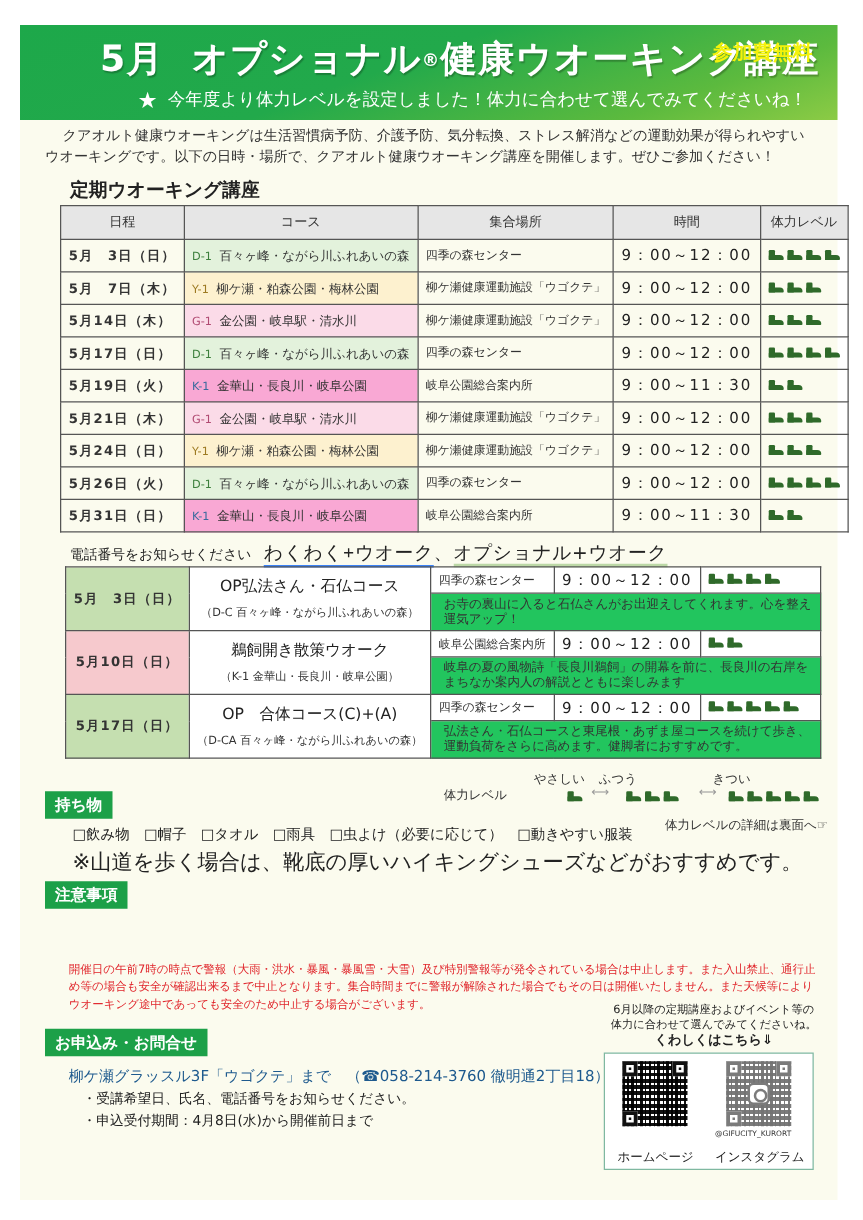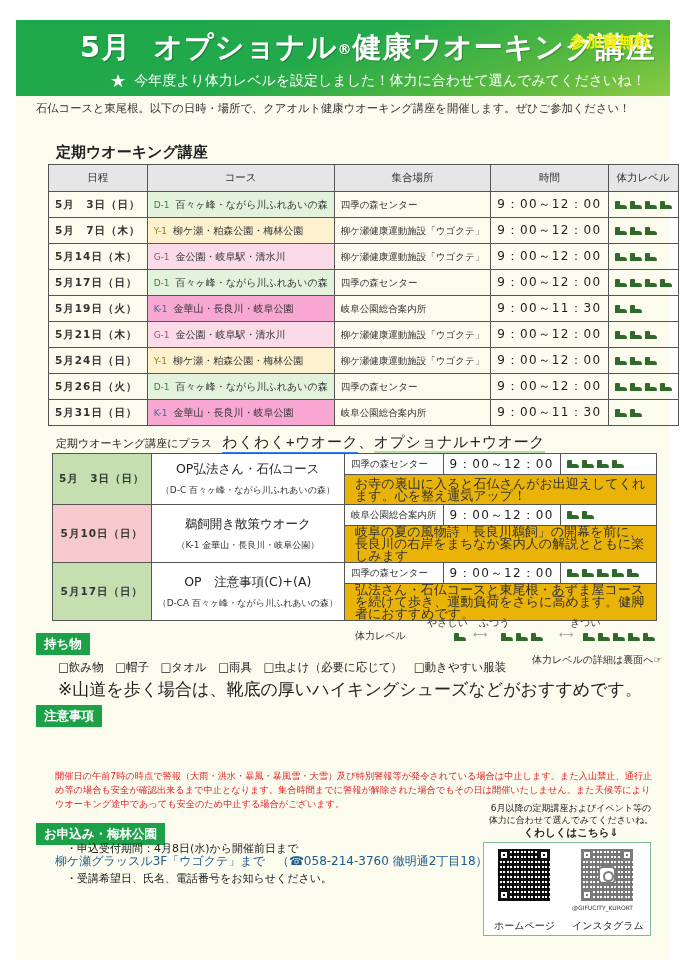--- a/index.html
+++ b/index.html
@@ -52,21 +52,21 @@
   .opt-table { position: absolute; left: 52px; top: 453px; width: 605px; }
   .opt-table td { border: 1.2px solid #555; font-size: 10.5px; padding: 0 6px; white-space: nowrap; }
   .opt-table td.odate { width: 88px; text-align: center; font-weight: bold; letter-spacing: 1px; color: #333; }
   .odate.g { background: #c5dfb0; } .odate.r { background: #f6c9cd; }
   .opt-table td.oname { width: 167px; text-align: center; background: #fff; }
   .oname .n { font-size: 12.5px; color: #222; display: block; margin-bottom: 6px; }
   .oname .s { font-size: 9px; color: #333; display: block; }
   .opt-table td.oplace { width: 90px; height: 21px; font-size: 9.5px; background: #fff; color: #333; }
   .opt-table td.otime { width: 86px; font-size: 12px; letter-spacing: 1.5px; text-align: center; background: #fff; }
   .opt-table td.olevel { background: #fff; }
-  .opt-table td.odesc { height: 30px; font-size: 13px; line-height: 12px; padding-left: 10px; background: #eab308; color: #333; white-space: normal; }
+  .opt-table td.odesc { height: 30px; font-size: 10px; line-height: 12px; padding-left: 10px; background: #22c55e; color: #333; white-space: normal; }
 
   .level-legend { position: absolute; left: 355px; top: 616px; width: 320px; height: 30px; }
   .level-legend .lbl { position: absolute; left: 0; top: 13px; font-size: 10px; color: #333; }
   .level-legend .w { position: absolute; top: 0; font-size: 10px; color: #333; }
   .level-legend .arrow { position: absolute; top: 13px; font-size: 10px; color: #999; }
   .level-legend .bx { position: absolute; top: 17px; }
 
   .tag { position: absolute; background: #1ca048; color: #fff; font-size: 12.5px; font-weight: bold; padding: 3px 8px; height: 22px; line-height: 16px; }
   .items { position: absolute; left: 58px; top: 660px; font-size: 11.5px; color: #222; white-space: pre; }
   .items-note { position: absolute; left: 58px; top: 678px; font-size: 17px; color: #222; }
@@ -103,21 +103,22 @@
     <div class="title">
       <span>5月</span>&nbsp;&nbsp;<span>オプショナル</span><span class="reg">®</span><span>健康ウオーキング講座</span>
     </div>
     <div class="free">参加費無料</div>
     <div class="sub">
       <span class="star">★</span><span>今年度より体力レベルを設定しました！体力に合わせて選んでみてくださいね！</span>
     </div>
   </div>
 
   <div class="intro">
-    <div>石仏コースと東尾根。以下の日時・場所で、クアオルト健康ウオーキング講座を開催します。ぜひご参加ください！</div>
+    <div class="l1">クアオルト健康ウオーキングは生活習慣病予防、介護予防、気分転換、ストレス解消などの運動効果が得られやすい</div>
+    <div>ウオーキングです。以下の日時・場所で、クアオルト健康ウオーキング講座を開催します。ぜひご参加ください！</div>
   </div>
 
   <div class="section-title">定期ウオーキング講座</div>
 
   <table class="reg-table">
     <thead>
       <tr>
         <th>日程</th>
         <th>コース</th>
         <th>集合場所</th>
@@ -223,21 +224,21 @@
           <td class="time">9：00～11：30</td>
           <td class="level"><span class="boots">
               <span class="boot"></span>
               <span class="boot"></span>
             </span></td>
         </tr>
       </tbody>
   </table>
 
   <div class="plus-title">
-    <span class="small">定期ウオーキング講座にプラス</span><span class="big"><span class="u1">わくわく+ウオーク</span><span>、</span><span class="u2">オプショナル+ウオーク</span></span>
+    <span class="small">電話番号をお知らせください</span><span class="big"><span class="u1">わくわく+ウオーク</span><span>、</span><span class="u2">オプショナル+ウオーク</span></span>
   </div>
 
   <table class="opt-table">
     <tbody id="opt-body">
         <tr>
           <td class="odate g" rowspan="2">5月　3日（日）</td>
           <td class="oname" rowspan="2">
             <span class="n">OP弘法さん・石仏コース</span>
             <span class="s">（D-C 百々ヶ峰・ながら川ふれあいの森）</span>
           </td>
@@ -265,21 +266,21 @@
               <span class="boot"></span>
               <span class="boot"></span>
             </span></td>
         </tr>
         <tr>
           <td class="odesc" colspan="3">岐阜の夏の風物詩「長良川鵜飼」の開幕を前に、長良川の右岸をまちなか案内人の解説とともに楽しみます</td>
         </tr>
         <tr>
           <td class="odate g" rowspan="2">5月17日（日）</td>
           <td class="oname" rowspan="2">
-            <span class="n">OP　注意事項(C)+(A)</span>
+            <span class="n">OP　合体コース(C)+(A)</span>
             <span class="s">（D-CA 百々ヶ峰・ながら川ふれあいの森）</span>
           </td>
           <td class="oplace">四季の森センター</td>
           <td class="otime">9：00～12：00</td>
           <td class="olevel"><span class="boots">
               <span class="boot"></span>
               <span class="boot"></span>
               <span class="boot"></span>
               <span class="boot"></span>
               <span class="boot"></span>
@@ -316,24 +317,24 @@
   </div>
 
   <div class="tag" style="left:36px; top:633px;">持ち物</div>
   <div class="items">□飲み物　□帽子　□タオル　□雨具　□虫よけ（必要に応じて）　□動きやすい服装</div>
   <div class="items-note">※山道を歩く場合は、靴底の厚いハイキングシューズなどがおすすめです。</div>
   <div class="level-detail">体力レベルの詳細は裏面へ☞</div>
 
   <div class="tag" style="left:36px; top:705px;">注意事項</div>
   <div class="caution-red">開催日の午前7時の時点で警報（大雨・洪水・暴風・暴風雪・大雪）及び特別警報等が発令されている場合は中止します。また入山禁止、通行止め等の場合も安全が確認出来るまで中止となります。集合時間までに警報が解除された場合でもその日は開催いたしません。また天候等によりウオーキング途中であっても安全のため中止する場合がございます。</div>
 
-  <div class="tag" style="left:36px; top:823px;">お申込み・梅林公園</div>
+  <div class="tag" style="left:36px; top:823px;">お申込み・お問合せ</div>
   <div class="contact-main">柳ケ瀬グラッスル3F「ウゴクテ」まで　（☎058-214-3760 徹明通2丁目18）</div>
   <div class="contact-line" style="left:66px; top:871px;">・受講希望日、氏名、電話番号をお知らせください。</div>
-  <div class="contact-line" style="left:66px; top:841px;text-align:right;">・申込受付期間：4月8日(水)から開催前日まで</div>
+  <div class="contact-line" style="left:66px; top:889px;text-align:right;">・申込受付期間：4月8日(水)から開催前日まで</div>
 
   <div class="info-box">
     <div>6月以降の定期講座およびイベント等の</div>
     <div>体力に合わせて選んでみてくださいね。</div>
     <div class="more">くわしくはこちら⇓</div>
   </div>
 
   <div class="qr-frame">
     <div class="qr" style="left:14px;">
       <span class="finder" style="left:0;top:0"></span>

